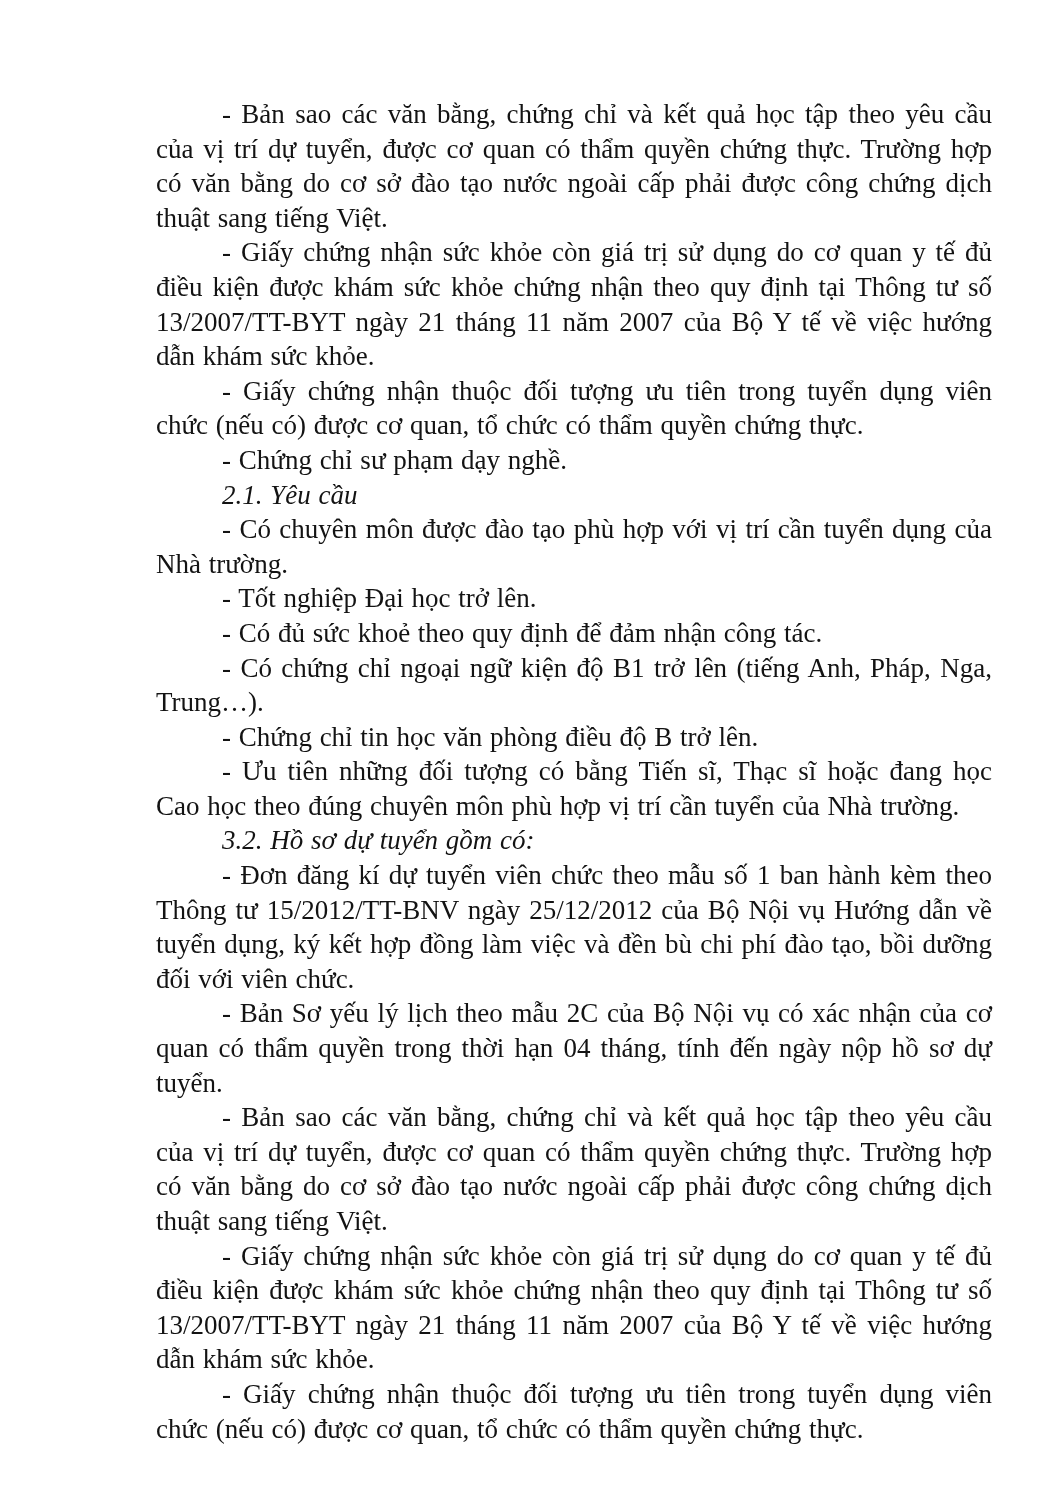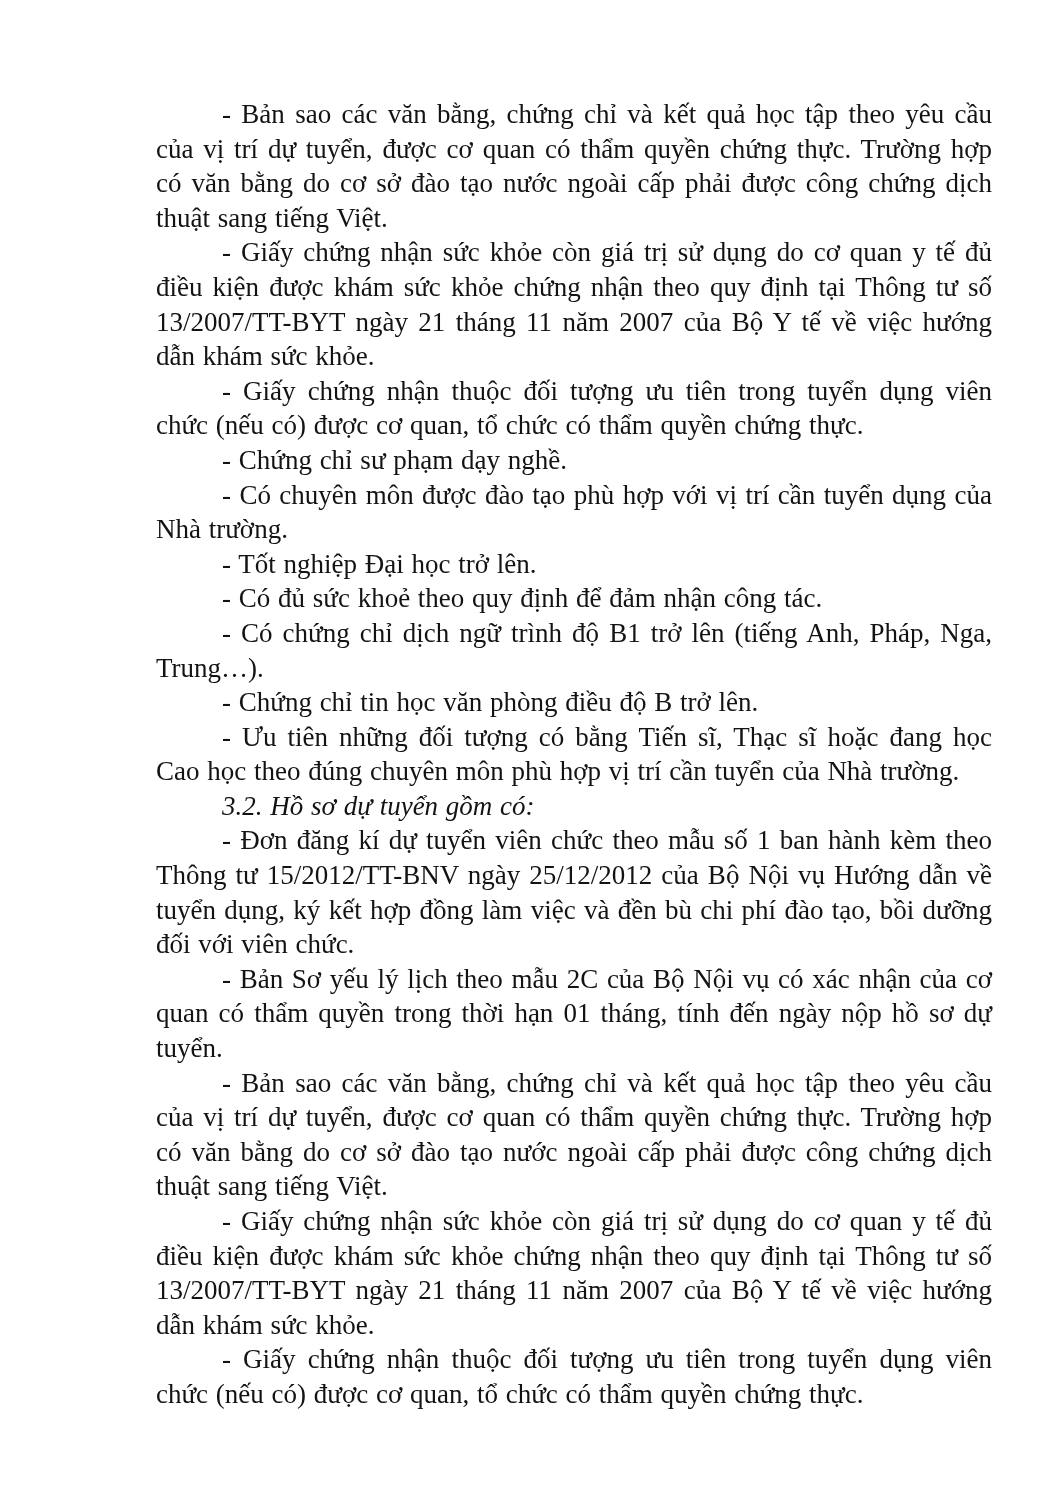--- a/index.html
+++ b/index.html
@@ -41,26 +41,27 @@
 </style>
 </head>
 <body>
 
 <div class="page">
   <div class="doc-content" id="doc-content">
       <p class="body">- Bản sao các văn bằng, chứng chỉ và kết quả học tập theo yêu cầu của vị trí dự tuyển, được cơ quan có thẩm quyền chứng thực. Trường hợp có văn bằng do cơ sở đào tạo nước ngoài cấp phải được công chứng dịch thuật sang tiếng Việt.</p>
       <p class="body">- Giấy chứng nhận sức khỏe còn giá trị sử dụng do cơ quan y tế đủ điều kiện được khám sức khỏe chứng nhận theo quy định tại Thông tư số 13/2007/TT-BYT ngày 21 tháng 11 năm 2007 của Bộ Y tế về việc hướng dẫn khám sức khỏe.</p>
       <p class="body">- Giấy chứng nhận thuộc đối tượng ưu tiên trong tuyển dụng viên chức (nếu có) được cơ quan, tổ chức có thẩm quyền chứng thực.</p>
       <p class="body">- Chứng chỉ sư phạm dạy nghề.</p>
+      <p class="subheading">2.1. Yêu cầu</p>
       <p class="body">- Có chuyên môn được đào tạo phù hợp với vị trí cần tuyển dụng của Nhà trường.</p>
       <p class="body">- Tốt nghiệp Đại học trở lên.</p>
       <p class="body">- Có đủ sức khoẻ theo quy định để đảm nhận công tác.</p>
-      <p class="body">- Có chứng chỉ dịch ngữ trình độ B1 trở lên (tiếng Anh, Pháp, Nga, Trung…).</p>
+      <p class="body">- Có chứng chỉ ngoại ngữ kiện độ B1 trở lên (tiếng Anh, Pháp, Nga, Trung…).</p>
       <p class="body">- Chứng chỉ tin học văn phòng điều độ B trở lên.</p>
       <p class="body">- Ưu tiên những đối tượng có bằng Tiến sĩ, Thạc sĩ hoặc đang học Cao học theo đúng chuyên môn phù hợp vị trí cần tuyển của Nhà trường.</p>
       <p class="subheading">3.2. Hồ sơ dự tuyển gồm có:</p>
       <p class="body">- Đơn đăng kí dự tuyển viên chức theo mẫu số 1 ban hành kèm theo Thông tư 15/2012/TT-BNV ngày 25/12/2012 của Bộ Nội vụ Hướng dẫn về tuyển dụng, ký kết hợp đồng làm việc và đền bù chi phí đào tạo, bồi dưỡng đối với viên chức.</p>
-      <p class="body">- Bản Sơ yếu lý lịch theo mẫu 2C của Bộ Nội vụ có xác nhận của cơ quan có thẩm quyền trong thời hạn 01 tháng, tính đến ngày nộp hồ sơ dự tuyển.</p>
+      <p class="body">- Bản Sơ yếu lý lịch theo mẫu 2C của Bộ Nội vụ có xác nhận của cơ quan có thẩm quyền trong thời hạn 04 tháng, tính đến ngày nộp hồ sơ dự tuyển.</p>
       <p class="body">- Bản sao các văn bằng, chứng chỉ và kết quả học tập theo yêu cầu của vị trí dự tuyển, được cơ quan có thẩm quyền chứng thực. Trường hợp có văn bằng do cơ sở đào tạo nước ngoài cấp phải được công chứng dịch thuật sang tiếng Việt.</p>
       <p class="body">- Giấy chứng nhận sức khỏe còn giá trị sử dụng do cơ quan y tế đủ điều kiện được khám sức khỏe chứng nhận theo quy định tại Thông tư số 13/2007/TT-BYT ngày 21 tháng 11 năm 2007 của Bộ Y tế về việc hướng dẫn khám sức khỏe.</p>
       <p class="body">- Giấy chứng nhận thuộc đối tượng ưu tiên trong tuyển dụng viên chức (nếu có) được cơ quan, tổ chức có thẩm quyền chứng thực.</p>
     </div>
 </div>
 
 </body></html>

